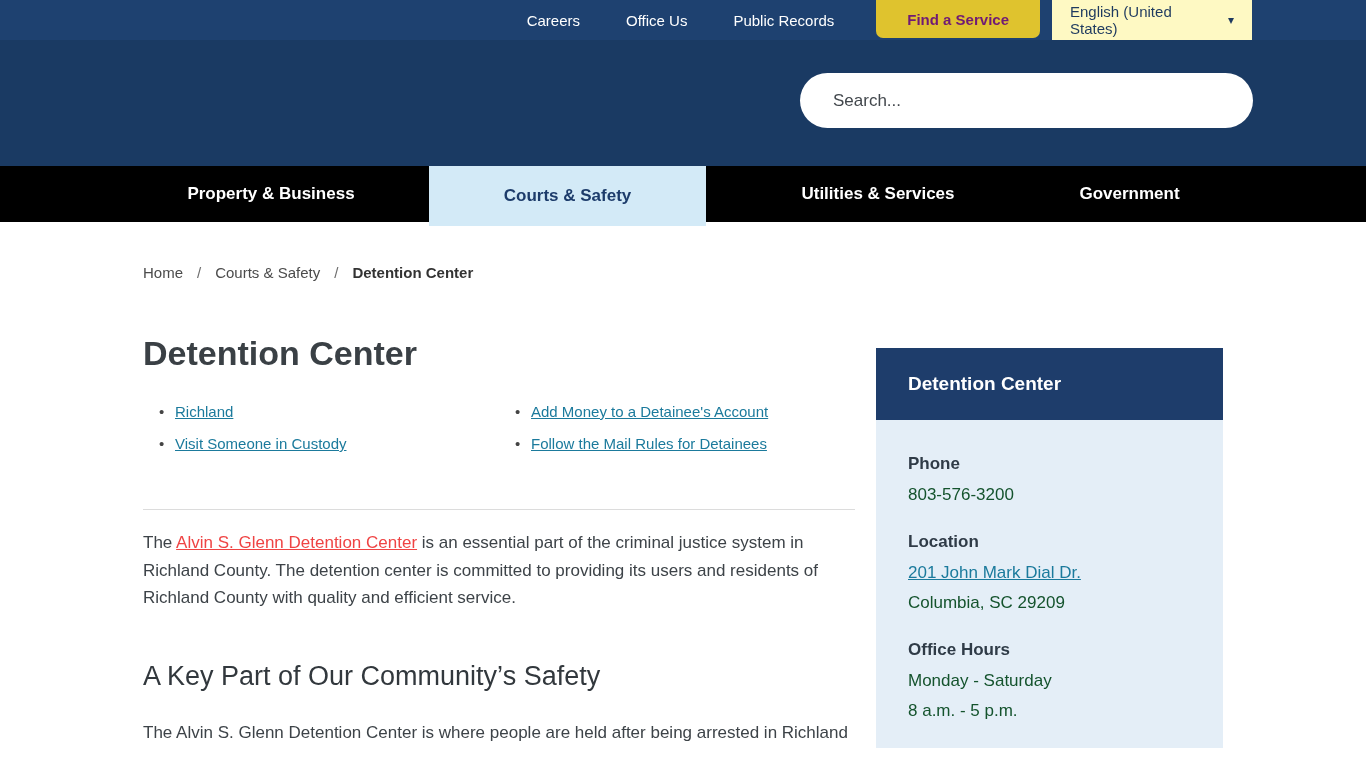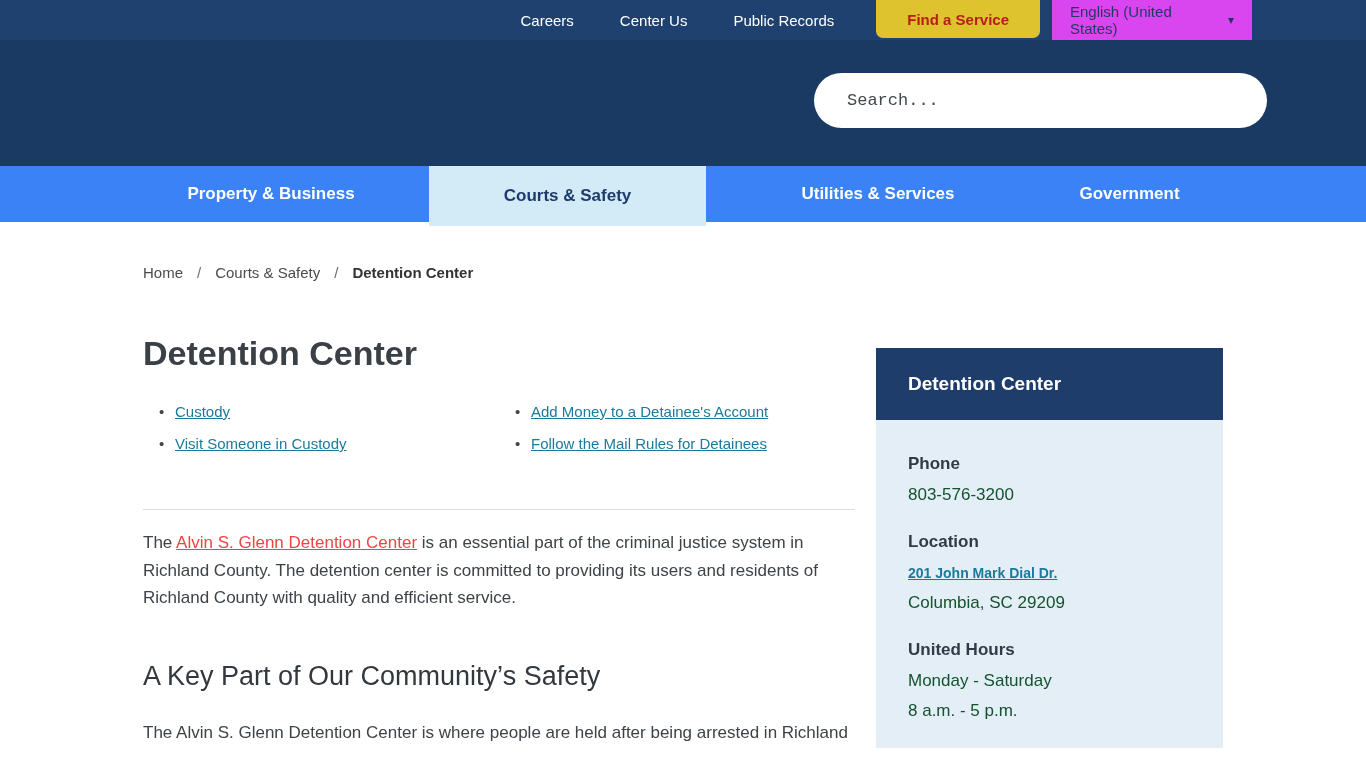--- a/index.html
+++ b/index.html
@@ -14,44 +14,44 @@
   
   .top-bar {
     height:40px; background:#1e4170;
     display:flex; align-items:stretch; justify-content:flex-end;
     padding-right:114px;
   }
   .top-links { display:flex; align-items:center; gap:46px; }
   .top-links a { color:#ffffff; font-size:15px; text-decoration:none; cursor:pointer; }
   .find-service {
     margin-left:42px; height:38px; align-self:flex-start;
-    background:#dfc32e; color:#b91c1c; font-weight:bold; font-size:15px;
+    background:#dfc32e; color:#701a75; font-weight:bold; font-size:15px;
     border:none; padding:0 31px; border-radius:0 0 7px 7px;
     font-family:"Liberation Sans", sans-serif; cursor:pointer;
   }
   .lang {
-    margin-left:12px; background:#d946ef; color:#1e3a5f;
+    margin-left:12px; background:#fef9c3; color:#1e3a5f;
     display:flex; align-items:center; gap:12px;
     padding:0 18px; font-size:15px; width:164px; cursor:pointer;
   }
   .lang .caret { font-size:12px; color:#1e3a5f; }
 
   
   .site-header { position:relative; height:126px; background:#1a3a63; }
   .search {
-    position:absolute; right:99px; top:33px;
+    position:absolute; right:113px; top:33px;
     width:453px; height:55px; box-sizing:border-box;
     border:none; border-radius:28px; padding:0 33px;
-    font-size:17px; font-family:Liberation Mono, monospace;
+    font-size:17px; font-family:Liberation Sans, sans-serif;
     color:#222; outline:none;
   }
   .search::placeholder { color:#42474c; opacity:1; }
 
   
-  .main-nav { height:56px; background:#3b82f6; }
+  .main-nav { height:56px; background:#000000; }
   .nav-inner { width:1140px; margin:0 auto; display:flex; height:100%; }
   .tab {
     display:flex; align-items:center; justify-content:center;
     color:#ffffff; font-weight:bold; font-size:17px;
     text-decoration:none; cursor:pointer; box-sizing:border-box;
   }
   .tab.w1 { width:316px; } .tab.w2 { width:277px; }
   .tab.w3 { width:300px;padding-left:44px; } .tab.w4 { width:247px; }
   .tab.active { background:#d3eaf7; color:#1d3c6b; height:60px; z-index:2; }
 
@@ -85,31 +85,31 @@
   p.section-text { margin:26px 0 0 0; font-size:17px; line-height:27.5px; color:#3d4348; }
 
   
   aside.sidebar { width:347px; margin-top:37px; }
   .card-header { background:#1e3d6b; height:72px; display:flex; align-items:center; padding:0 32px; box-sizing:border-box; }
   .card-header h3 { margin:0; color:#ffffff; font-size:19px; font-weight:bold; }
   .card-body { background:#e4eef7; padding:34px 32px 40px 32px; height:420px; }
   .sec + .sec { margin-top:22px; }
   .sec-h { font-weight:bold; font-size:17px; color:#2f3b47; margin-bottom:6px; }
   .sec-line { font-size:17px; line-height:30px; color:#14532d; }
-  .sec-link { display:block; font-size:14px; line-height:30px; color:#1b7a9c; text-decoration:underline; cursor:pointer;font-weight:bold; }
+  .sec-link { display:block; font-size:17px; line-height:30px; color:#1b7a9c; text-decoration:underline; cursor:pointer; }
 </style>
 </head>
 <body>
 
 <div class="page">
 
   <div class="top-bar">
     <nav class="top-links">
       <a>Careers</a>
-      <a>Center Us</a>
+      <a>Office Us</a>
       <a>Public Records</a>
     </nav>
     <button class="find-service">Find a Service</button>
     <div class="lang">
       <span>English (United States)</span>
       <span class="caret">▾</span>
     </div>
   </div>
 
   <header class="site-header">
@@ -136,21 +136,21 @@
     </div>
 
     <div class="main-row">
 
       <article>
         <h1 class="page-title">Detention Center</h1>
 
         <div class="quick-links">
           <ul>
             <li>
-              <a>Custody</a>
+              <a>Richland</a>
             </li>
             <li>
               <a>Visit Someone in Custody</a>
             </li>
           </ul>
           <ul>
             <li>
               <a>Add Money to a Detainee's Account</a>
             </li>
             <li>
@@ -176,21 +176,21 @@
           <div class="sec">
             <div class="sec-h">Phone</div>
             <div class="sec-line">803-576-3200</div>
           </div>
           <div class="sec">
             <div class="sec-h">Location</div>
             <a class="sec-link">201 John Mark Dial Dr.</a>
             <div class="sec-line">Columbia, SC 29209</div>
           </div>
           <div class="sec">
-            <div class="sec-h">United Hours</div>
+            <div class="sec-h">Office Hours</div>
             <div class="sec-line">Monday - Saturday</div>
             <div class="sec-line">8 a.m. - 5 p.m.</div>
           </div>
           <div class="sec">
             <div class="sec-h">Visiting Hours</div>
           </div>
         </div>
       </aside>
 
     </div>

